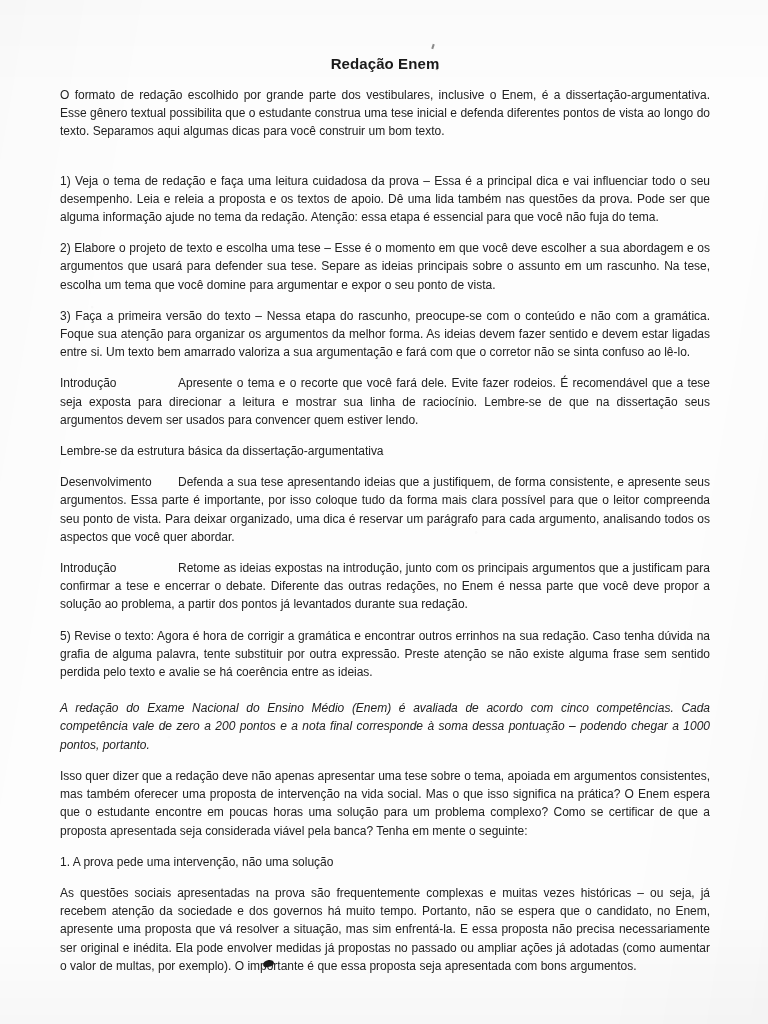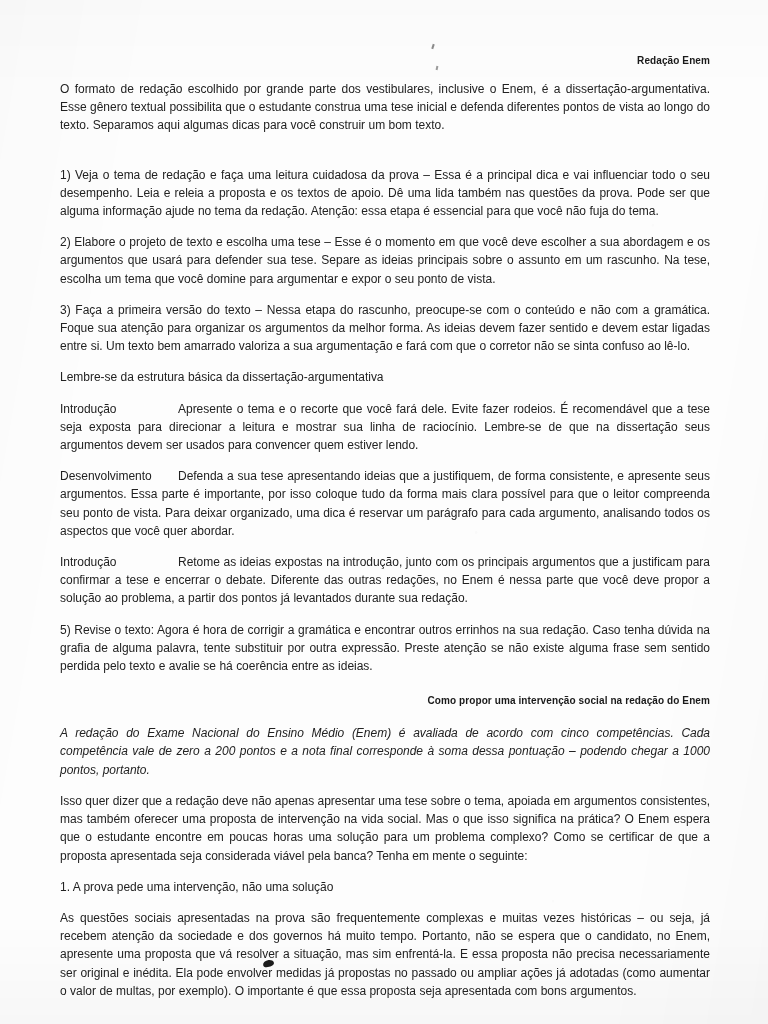--- a/index.html
+++ b/index.html
@@ -35,23 +35,23 @@
     mix-blend-mode: multiply;
     opacity: .9;
   }
   #doc {
     position: absolute;
     left: 60px;
     top: 0;
     width: 650px;
   }
   .heading {
-    text-align: right;
+    text-align: center;
     font-weight: bold;
-    font-size: 10px;
+    font-size: 15px;
     color: #1a1a1a;
     letter-spacing: .1px;
   }
   #title-main { margin-top: 55px; }
   #heading-2 { margin-top: 20px; margin-bottom: 2px; }
 
   p.para {
     font-size: 12px;
     line-height: 18.2px;
     color: #222222;
@@ -105,32 +105,31 @@
     <div id="title-main" class="heading">Redação Enem</div>
 
     <p class="para gap-lg" style="margin-top:14px;">O formato de redação escolhido por grande parte dos vestibulares, inclusive o Enem, é a dissertação-argumentativa. Esse gênero textual possibilita que o estudante construa uma tese inicial e defenda diferentes pontos de vista ao longo do texto. Separamos aqui algumas dicas para você construir um bom texto.</p>
 
     <p class="para">1) Veja o tema de redação e faça uma leitura cuidadosa da prova – Essa é a principal dica e vai influenciar todo o seu desempenho. Leia e releia a proposta e os textos de apoio. Dê uma lida também nas questões da prova. Pode ser que alguma informação ajude no tema da redação. Atenção: essa etapa é essencial para que você não fuja do tema.</p>
 
     <p class="para">2) Elabore o projeto de texto e escolha uma tese – Esse é o momento em que você deve escolher a sua abordagem e os argumentos que usará para defender sua tese. Separe as ideias principais sobre o assunto em um rascunho. Na tese, escolha um tema que você domine para argumentar e expor o seu ponto de vista.</p>
 
     <p class="para">3) Faça a primeira versão do texto – Nessa etapa do rascunho, preocupe-se com o conteúdo e não com a gramática. Foque sua atenção para organizar os argumentos da melhor forma. As ideias devem fazer sentido e devem estar ligadas entre si. Um texto bem amarrado valoriza a sua argumentação e fará com que o corretor não se sinta confuso ao lê-lo.</p>
 
+    <p class="para"><span class="struct-label">Introdução</span><span>Apresente o tema e o recorte que você fará dele. Evite fazer rodeios. É recomendável que a tese seja exposta para direcionar a leitura e mostrar sua linha de raciocínio. Lembre-se de que na dissertação seus argumentos devem ser usados para convencer quem estiver lendo.</span></p>
+
     <p class="para nojust">Lembre-se da estrutura básica da dissertação-argumentativa</p>
-
-    <p class="para"><span class="struct-label">Introdução</span><span>Apresente o tema e o recorte que você fará dele. Evite fazer rodeios. É recomendável que a tese seja exposta para direcionar a leitura e mostrar sua linha de raciocínio. Lembre-se de que na dissertação seus argumentos devem ser usados para convencer quem estiver lendo.</span></p>
 
     <p class="para"><span class="struct-label">Desenvolvimento</span><span>Defenda a sua tese apresentando ideias que a justifiquem, de forma consistente, e apresente seus argumentos. Essa parte é importante, por isso coloque tudo da forma mais clara possível para que o leitor compreenda seu ponto de vista. Para deixar organizado, uma dica é reservar um parágrafo para cada argumento, analisando todos os aspectos que você quer abordar.</span></p>
 
     <p class="para"><span class="struct-label">Introdução</span><span>Retome as ideias expostas na introdução, junto com os principais argumentos que a justificam para confirmar a tese e encerrar o debate. Diferente das outras redações, no Enem é nessa parte que você deve propor a solução ao problema, a partir dos pontos já levantados durante sua redação.</span></p>
 
     <p class="para">5) Revise o texto: Agora é hora de corrigir a gramática e encontrar outros errinhos na sua redação. Caso tenha dúvida na grafia de alguma palavra, tente substituir por outra expressão. Preste atenção se não existe alguma frase sem sentido perdida pelo texto e avalie se há coerência entre as ideias.</p>
 
 
-    <div id="heading-2" class="heading">Como propor uma intervenção social na redação do Enem</div>
 
     <p class="para" style="margin-top:18px;font-style:italic;">A redação do Exame Nacional do Ensino Médio (Enem) é avaliada de acordo com cinco competências. Cada competência vale de zero a 200 pontos e a nota final corresponde à soma dessa pontuação – podendo chegar a 1000 pontos, portanto.</p>
 
 
     <p class="para">Isso quer dizer que a redação deve não apenas apresentar uma tese sobre o tema, apoiada em argumentos consistentes, mas também oferecer uma proposta de intervenção na vida social. Mas o que isso significa na prática? O Enem espera que o estudante encontre em poucas horas uma solução para um problema complexo? Como se certificar de que a proposta apresentada seja considerada viável pela banca? Tenha em mente o seguinte:</p>
 
     <p class="para nojust">1. A prova pede uma intervenção, não uma solução</p>
 
     <p class="para">As questões sociais apresentadas na prova são frequentemente complexas e muitas vezes históricas – ou seja, já recebem atenção da sociedade e dos governos há muito tempo. Portanto, não se espera que o candidato, no Enem, apresente uma proposta que vá resolver a situação, mas sim enfrentá-la. E essa proposta não precisa necessariamente ser original e inédita. Ela pode envolver medidas já propostas no passado ou ampliar ações já adotadas (como aumentar o valor de multas, por exemplo). O importante é que essa proposta seja apresentada com bons argumentos.</p>
 

